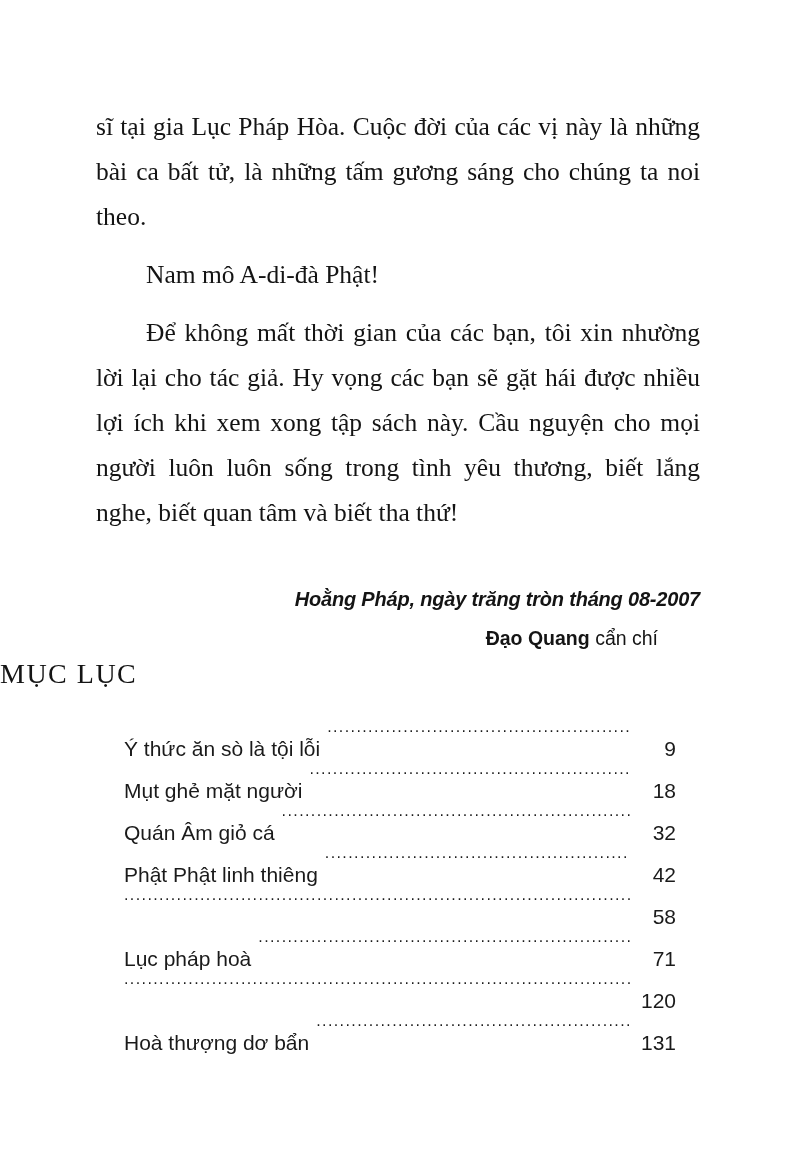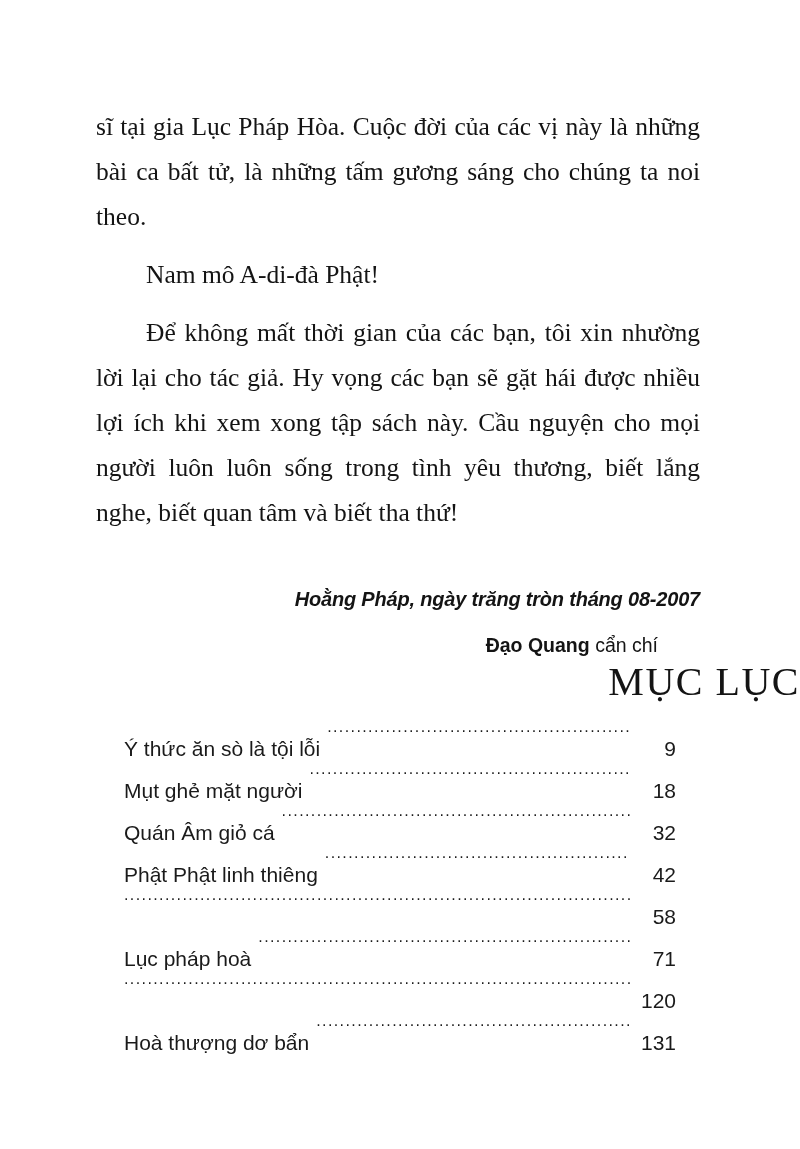--- a/index.html
+++ b/index.html
@@ -63,36 +63,36 @@
     font-style: italic;
     font-weight: bold;
     color: #141414;
     letter-spacing: -0.2px;
     white-space: nowrap;
   }
   .sig-name-line {
     font-family: "Liberation Sans", "DejaVu Sans", sans-serif;
     font-size: 19.5px;
     color: #141414;
-    margin-top: 23px;
+    margin-top: 16px;
     padding-right: 42px;
     white-space: nowrap;
   }
   .sig-name { font-weight: bold; }
   .sig-suffix { font-weight: normal; }
 
   
   .toc-heading {
     position: absolute;
     left: 0;
     top: 658px;
     width: 800px;
-    text-align: right;
+    text-align: left;
     font-family: "Liberation Serif", "DejaVu Serif", serif;
-    font-size: 40px;
+    font-size: 28px;
     letter-spacing: 1.5px;
     color: #141414;
   }
 
   
   .toc {
     position: absolute;
     left: 124px;
     top: 728px;
     width: 552px;

